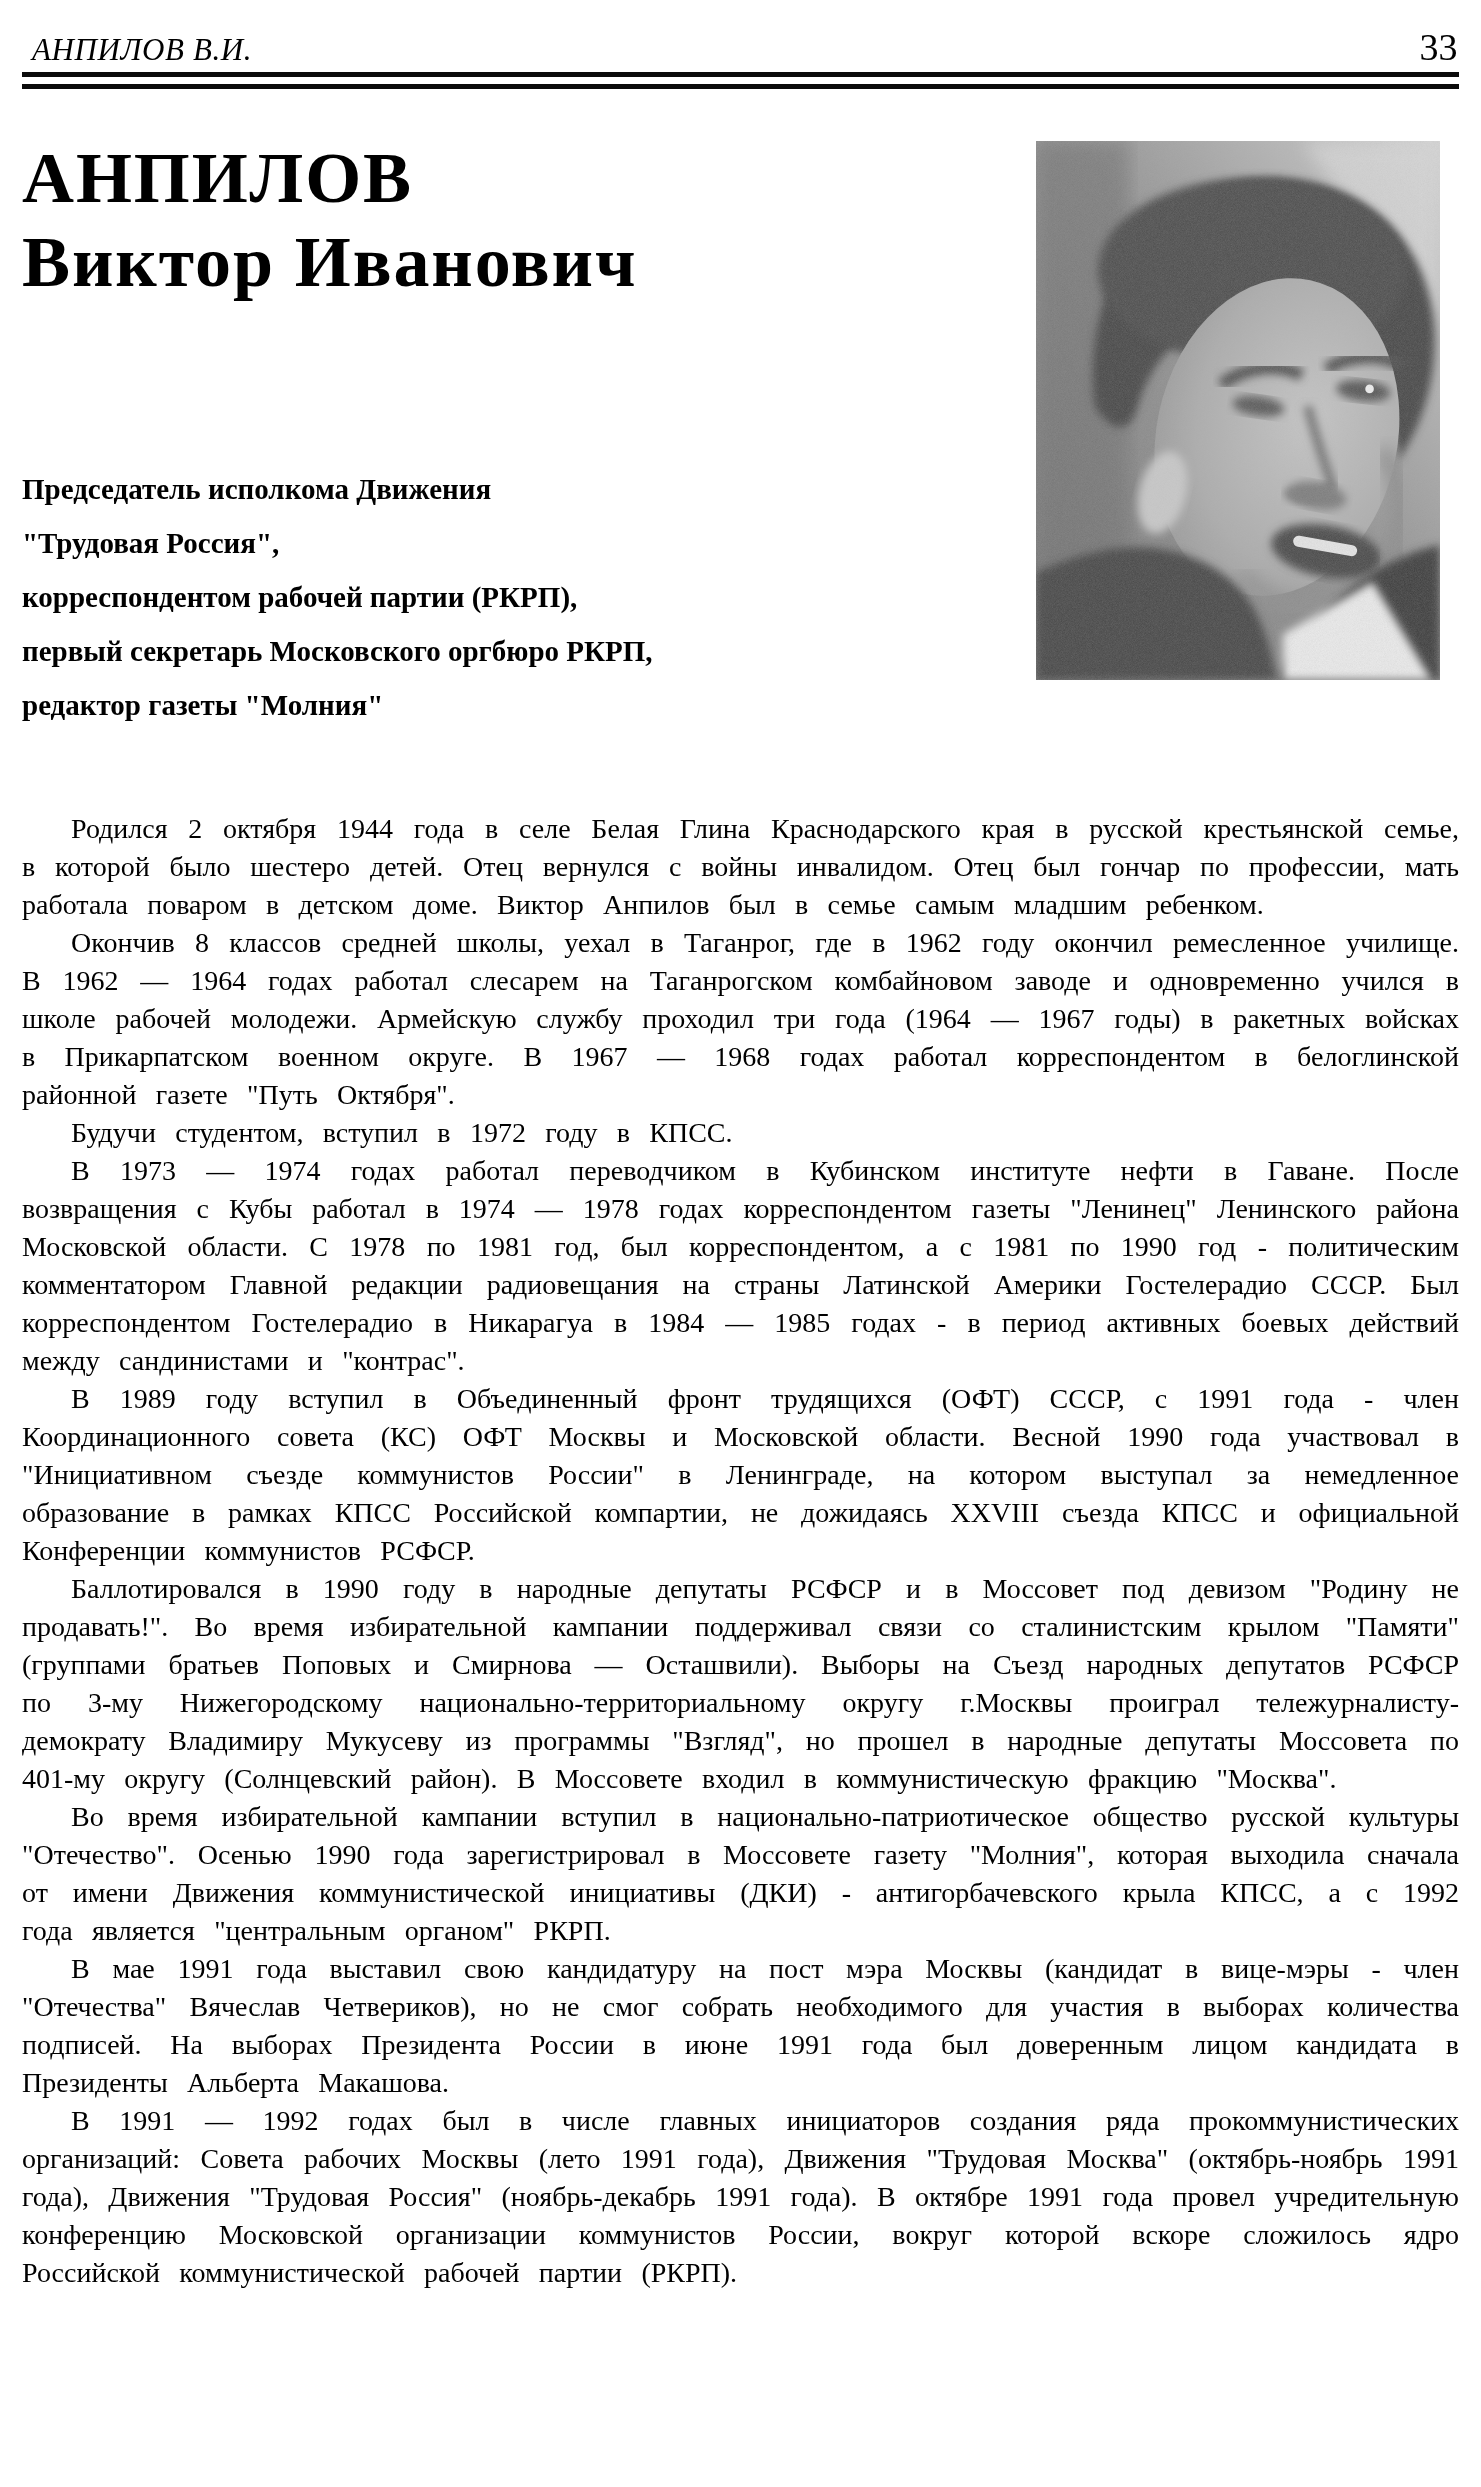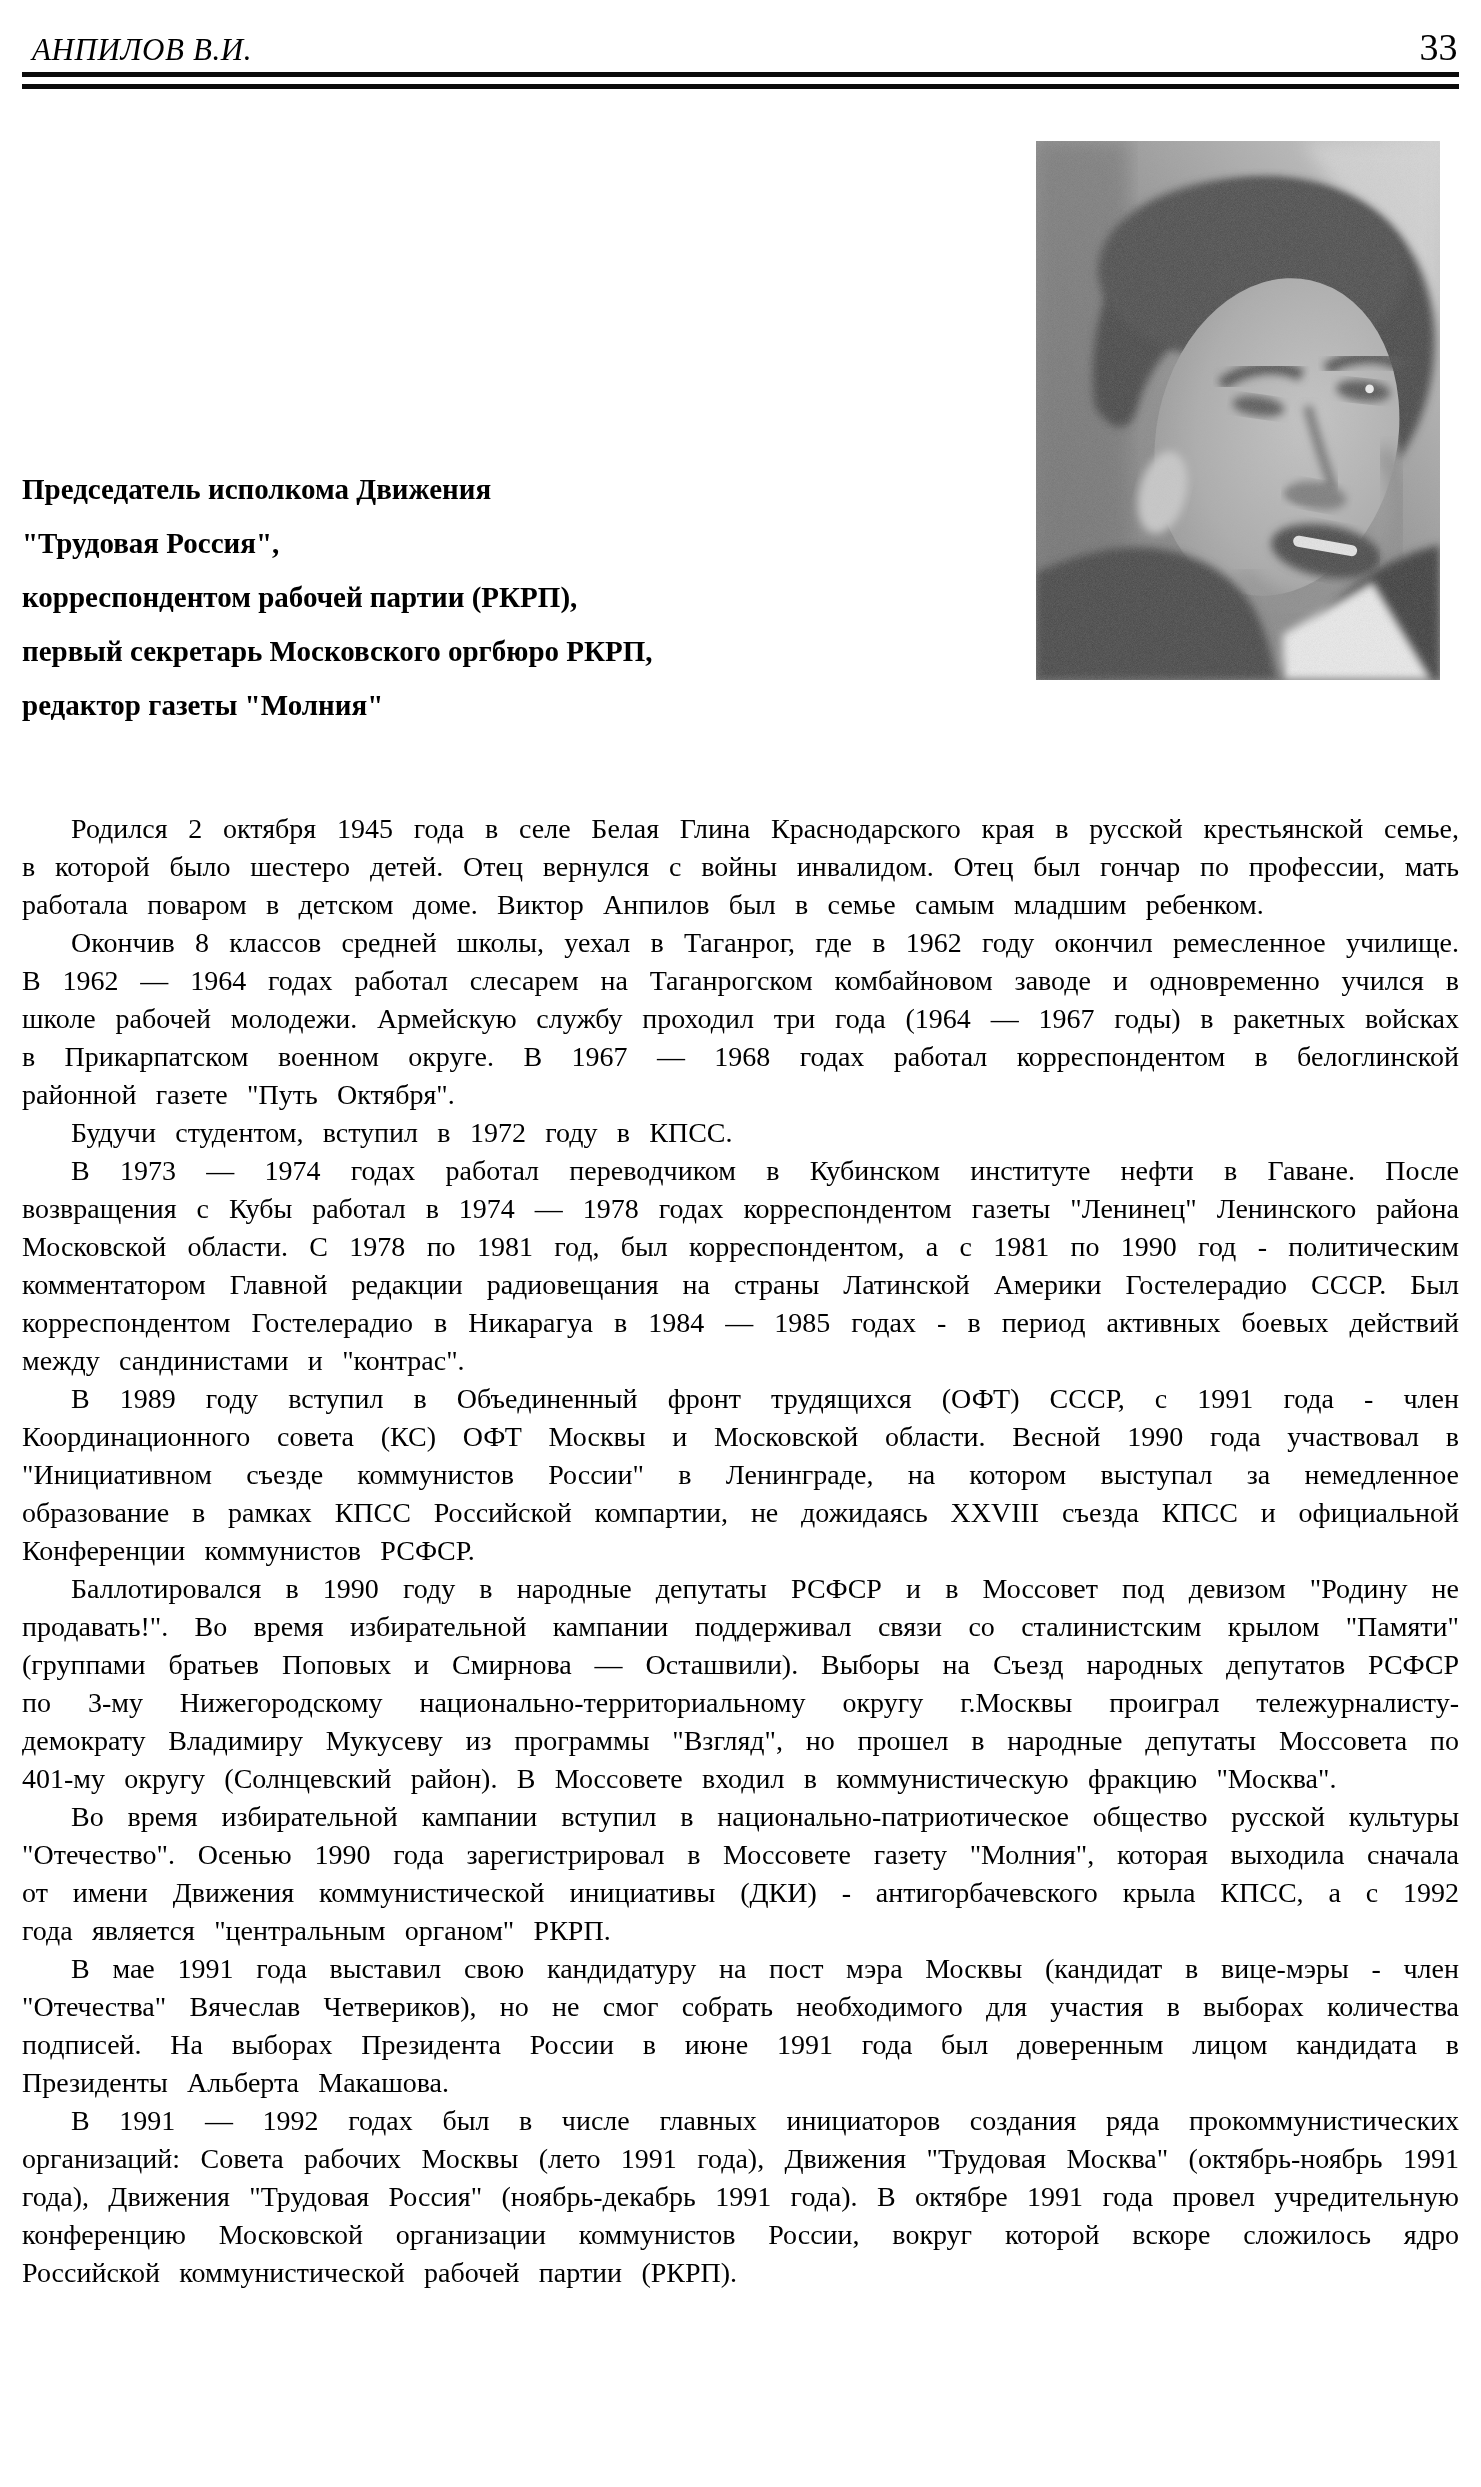--- a/index.html
+++ b/index.html
@@ -106,20 +106,24 @@
 <div class="page">
 
   <div class="running-header">
     <span class="running-title">АНПИЛОВ В.И.</span>
     <span class="page-number">33</span>
   </div>
 
   <div class="rule rule-top"></div>
   <div class="rule rule-bottom"></div>
 
+  <div class="title-block">
+    <div class="title-line">АНПИЛОВ</div>
+    <div class="title-line">Виктор Иванович</div>
+  </div>
 
   <svg class="photo" viewBox="0 0 654 874" preserveAspectRatio="none" role="img" aria-label="портрет">
     <defs>
       <linearGradient id="bgGrad" x1="0" y1="1" x2="1" y2="0">
         <stop offset="0" stop-color="#787878"></stop>
         <stop offset="0.55" stop-color="#949494"></stop>
         <stop offset="0.85" stop-color="#bdbdbd"></stop>
         <stop offset="1" stop-color="#d6d6d6"></stop>
       </linearGradient>
       <radialGradient id="faceGrad" cx="0.62" cy="0.42" r="0.85">
@@ -179,21 +183,21 @@
 
   <div class="positions">
     <div class="position-line">Председатель исполкома Движения</div>
     <div class="position-line">"Трудовая Россия",</div>
     <div class="position-line">корреспондентом рабочей партии (РКРП),</div>
     <div class="position-line">первый секретарь Московского оргбюро РКРП,</div>
     <div class="position-line">редактор газеты "Молния"</div>
   </div>
 
   <div class="article">
-    <p>Родился 2 октября 1945 года в селе Белая Глина Краснодарского края в русской крестьянской семье, в которой было шестеро детей. Отец вернулся с войны инвалидом. Отец был гончар по профессии, мать работала поваром в детском доме. Виктор Анпилов был в семье самым младшим ребенком.</p>
+    <p>Родился 2 октября 1944 года в селе Белая Глина Краснодарского края в русской крестьянской семье, в которой было шестеро детей. Отец вернулся с войны инвалидом. Отец был гончар по профессии, мать работала поваром в детском доме. Виктор Анпилов был в семье самым младшим ребенком.</p>
     <p>Окончив 8 классов средней школы, уехал в Таганрог, где в 1962 году окончил ремесленное училище. В 1962 — 1964 годах работал слесарем на Таганрогском комбайновом заводе и одновременно учился в школе рабочей молодежи. Армейскую службу проходил три года (1964 — 1967 годы) в ракетных войсках в Прикарпатском военном округе. В 1967 — 1968 годах работал корреспондентом в белоглинской районной газете "Путь Октября".</p>
     <p>Будучи студентом, вступил в 1972 году в КПСС.</p>
     <p>В 1973 — 1974 годах работал переводчиком в Кубинском институте нефти в Гаване. После возвращения с Кубы работал в 1974 — 1978 годах корреспондентом газеты "Ленинец" Ленинского района Московской области. С 1978 по 1981 год, был корреспондентом, а с 1981 по 1990 год - политическим комментатором Главной редакции радиовещания на страны Латинской Америки Гостелерадио СССР. Был корреспондентом Гостелерадио в Никарагуа в 1984 — 1985 годах - в период активных боевых действий между сандинистами и "контрас".</p>
     <p>В 1989 году вступил в Объединенный фронт трудящихся (ОФТ) СССР, с 1991 года - член Координационного совета (КС) ОФТ Москвы и Московской области. Весной 1990 года участвовал в "Инициативном съезде коммунистов России" в Ленинграде, на котором выступал за немедленное образование в рамках КПСС Российской компартии, не дожидаясь XXVIII съезда КПСС и официальной Конференции коммунистов РСФСР.</p>
     <p>Баллотировался в 1990 году в народные депутаты РСФСР и в Моссовет под девизом "Родину не продавать!". Во время избирательной кампании поддерживал связи со сталинистским крылом "Памяти" (группами братьев Поповых и Смирнова — Осташвили). Выборы на Съезд народных депутатов РСФСР по 3-му Нижегородскому национально-территориальному округу г.Москвы проиграл тележурналисту-демократу Владимиру Мукусеву из программы "Взгляд", но прошел в народные депутаты Моссовета по 401-му округу (Солнцевский район). В Моссовете входил в коммунистическую фракцию "Москва".</p>
     <p>Во время избирательной кампании вступил в национально-патриотическое общество русской культуры "Отечество". Осенью 1990 года зарегистрировал в Моссовете газету "Молния", которая выходила сначала от имени Движения коммунистической инициативы (ДКИ) - антигорбачевского крыла КПСС, а с 1992 года является "центральным органом" РКРП.</p>
     <p>В мае 1991 года выставил свою кандидатуру на пост мэра Москвы (кандидат в вице-мэры - член "Отечества" Вячеслав Четвериков), но не смог собрать необходимого для участия в выборах количества подписей. На выборах Президента России в июне 1991 года был доверенным лицом кандидата в Президенты Альберта Макашова.</p>
     <p>В 1991 — 1992 годах был в числе главных инициаторов создания ряда прокоммунистических организаций: Совета рабочих Москвы (лето 1991 года), Движения "Трудовая Москва" (октябрь-ноябрь 1991 года), Движения "Трудовая Россия" (ноябрь-декабрь 1991 года). В октябре 1991 года провел учредительную конференцию Московской организации коммунистов России, вокруг которой вскоре сложилось ядро Российской коммунистической рабочей партии (РКРП).</p>
   </div>
 

